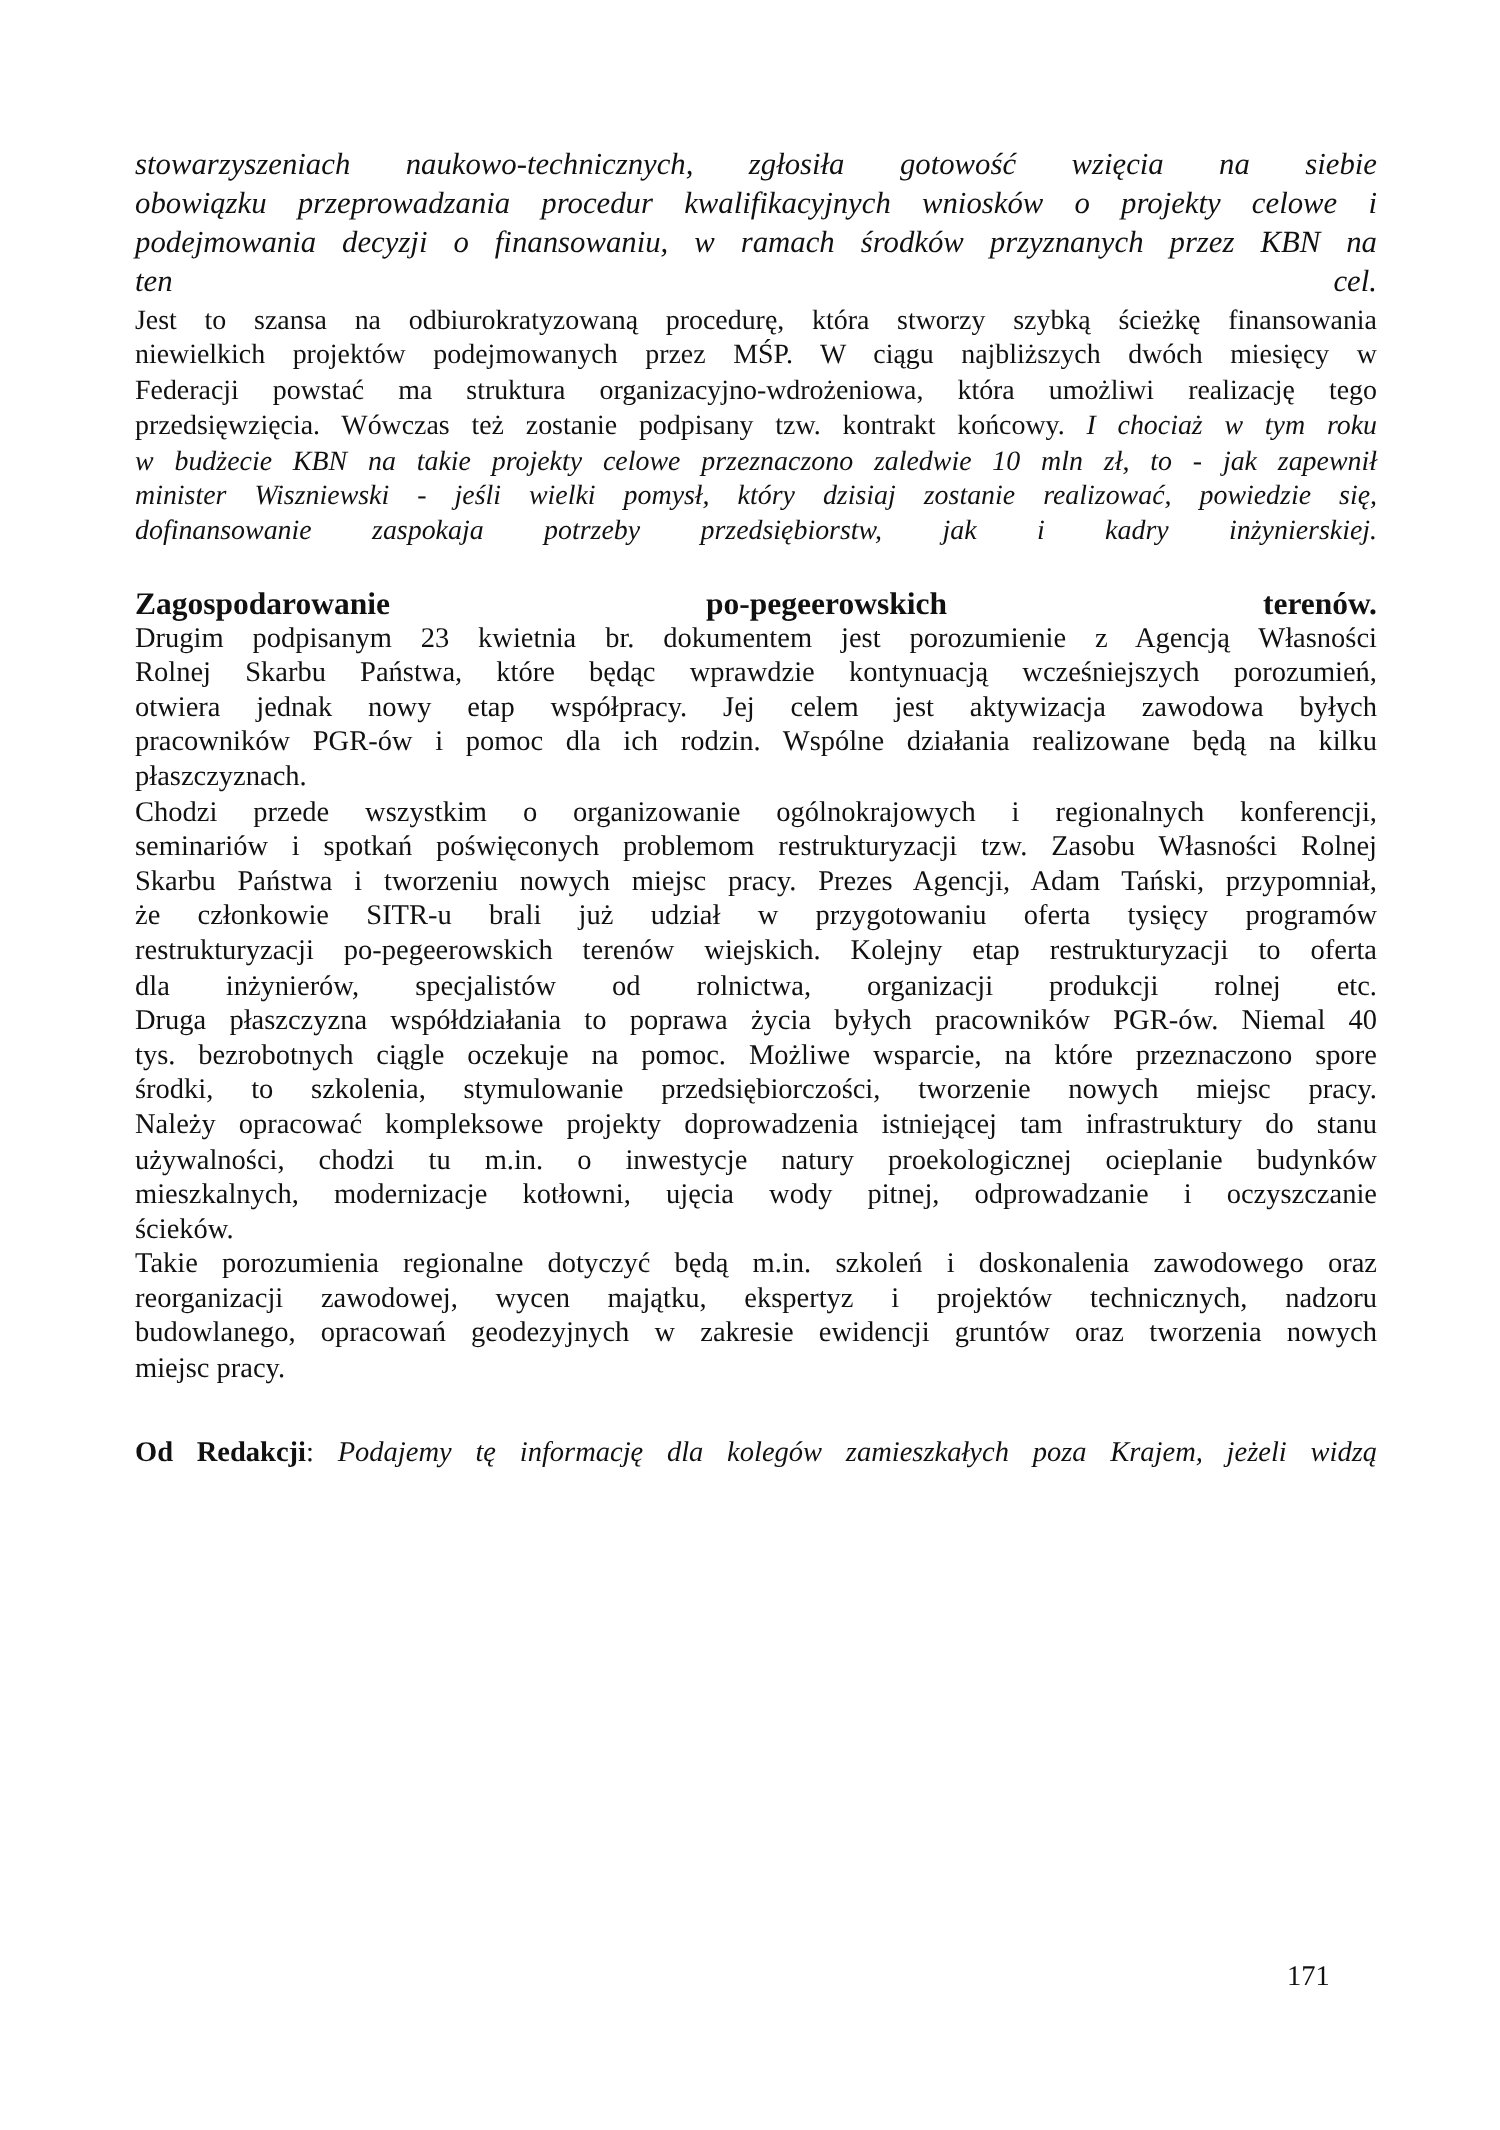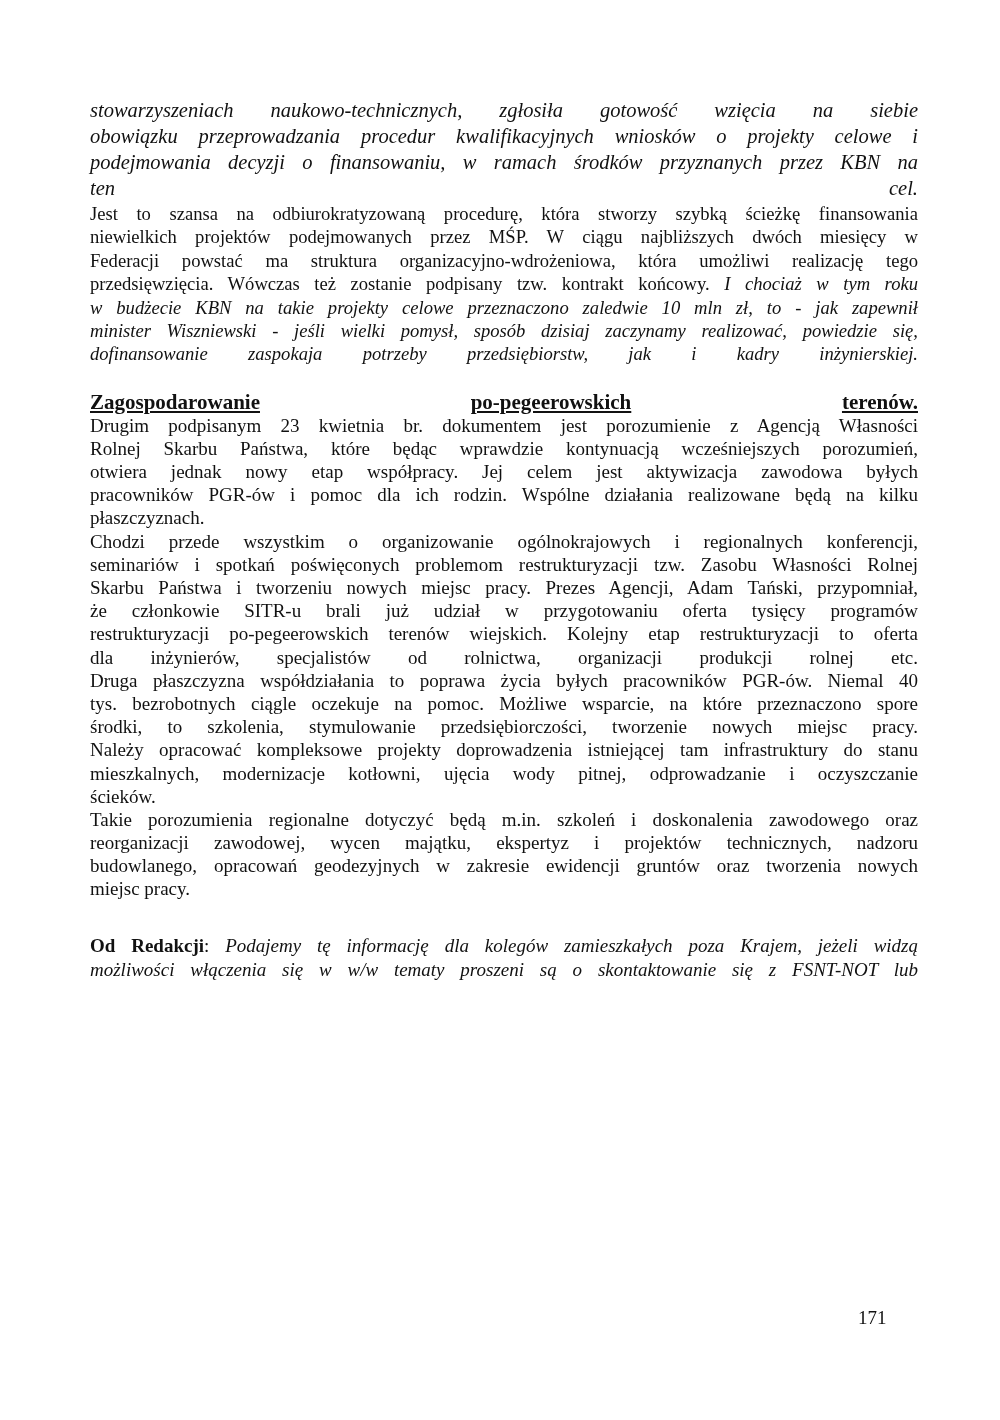--- a/index.html
+++ b/index.html
@@ -7,21 +7,21 @@
            font-family: "Liberation Serif", "DejaVu Serif", serif; color: #111; }
     .page { position: absolute; left: 90px; top: 97px; width: 828px; }
     .line { display: block; font-size: 19px; line-height: 24.6px; white-space: nowrap;
             text-align: justify; text-align-last: justify; height: 24.6px; overflow: visible; }
     .line.last { text-align-last: left; }
     .it { font-style: italic; }
     .intro .line { font-size: 20.5px; line-height: 26px; height: 26px; }
     .sec-a { margin-top: 1px; }
     .sec-a .line { font-size: 18.6px; line-height: 23.4px; height: 23.4px; }
     .heading { margin-top: 24px; font-weight: bold; font-size: 21px; line-height: 24px; height: 24px;
-               display: flex; justify-content: space-between; text-decoration: underline; }
+               display: flex; justify-content: space-between; }
     .sec-b .line { font-size: 19px; line-height: 23.2px; height: 23.2px; }
     .note { margin-top: 33px; }
     .note .line { font-size: 19px; line-height: 24.5px; height: 24.5px; }
     .b { font-weight: bold; font-style: normal; }
     .page-number { position: absolute; left: 858px; top: 1307px; font-size: 19px; }
   </style>
 </head>
 <body>
 
 <div class="page">
@@ -32,21 +32,21 @@
     <span class="line">podejmowania decyzji o finansowaniu, w ramach środków przyznanych przez KBN na</span>
     <span class="line">ten cel.</span>
   </div>
 
   <div class="sec-a">
     <span class="line">Jest to szansa na odbiurokratyzowaną procedurę, która stworzy szybką ścieżkę finansowania</span>
     <span class="line">niewielkich projektów podejmowanych przez MŚP. W ciągu najbliższych dwóch miesięcy w</span>
     <span class="line">Federacji powstać ma struktura organizacyjno-wdrożeniowa, która umożliwi realizację tego</span>
     <span class="line"><span>przedsięwzięcia. Wówczas też zostanie podpisany tzw. kontrakt końcowy.</span> <span class="it">I chociaż w tym roku</span></span>
     <span class="line it">w budżecie KBN na takie projekty celowe przeznaczono zaledwie 10 mln zł, to - jak zapewnił</span>
-    <span class="line it">minister Wiszniewski - jeśli wielki pomysł, sposób dzisiaj zaczynamy realizować, powiedzie się,</span>
+    <span class="line it">minister Wiszniewski - jeśli wielki pomysł, który dzisiaj zostanie realizować, powiedzie się,</span>
     <span class="line it">dofinansowanie zaspokaja potrzeby przedsiębiorstw, jak i kadry inżynierskiej.</span>
   </div>
 
   <div class="heading">
     <span>Zagospodarowanie</span>
     <span>po-pegeerowskich</span>
     <span>terenów.</span>
   </div>
 
   <div class="sec-b">
@@ -58,28 +58,28 @@
     <span class="line">Chodzi przede wszystkim o organizowanie ogólnokrajowych i regionalnych konferencji,</span>
     <span class="line">seminariów i spotkań poświęconych problemom restrukturyzacji tzw. Zasobu Własności Rolnej</span>
     <span class="line">Skarbu Państwa i tworzeniu nowych miejsc pracy. Prezes Agencji, Adam Tański, przypomniał,</span>
     <span class="line">że członkowie SITR-u brali już udział w przygotowaniu oferta tysięcy programów</span>
     <span class="line">restrukturyzacji po-pegeerowskich terenów wiejskich. Kolejny etap restrukturyzacji to oferta</span>
     <span class="line">dla inżynierów, specjalistów od rolnictwa, organizacji produkcji rolnej etc.</span>
     <span class="line">Druga płaszczyzna współdziałania to poprawa życia byłych pracowników PGR-ów. Niemal 40</span>
     <span class="line">tys. bezrobotnych ciągle oczekuje na pomoc. Możliwe wsparcie, na które przeznaczono spore</span>
     <span class="line">środki, to szkolenia, stymulowanie przedsiębiorczości, tworzenie nowych miejsc pracy.</span>
     <span class="line">Należy opracować kompleksowe projekty doprowadzenia istniejącej tam infrastruktury do stanu</span>
+    <span class="line">używalności, chodzi tu m.in. o inwestycje natury proekologicznej   ocieplanie budynków</span>
     <span class="line">mieszkalnych, modernizacje kotłowni, ujęcia wody pitnej, odprowadzanie i oczyszczanie</span>
     <span class="line last">ścieków.</span>
     <span class="line">Takie porozumienia regionalne dotyczyć będą m.in. szkoleń i doskonalenia zawodowego oraz</span>
     <span class="line">reorganizacji zawodowej, wycen majątku, ekspertyz i projektów technicznych, nadzoru</span>
     <span class="line">budowlanego, opracowań geodezyjnych w zakresie ewidencji gruntów oraz tworzenia nowych</span>
     <span class="line last">miejsc pracy.</span>
   </div>
 
   <div class="note">
     <span class="line"><span class="b">Od Redakcji</span><span>: </span><span class="it">Podajemy tę informację dla kolegów zamieszkałych poza Krajem, jeżeli widzą</span></span>
-    <span class="line it">możliwości włączenia się w w/w tematy proszeni są o skontaktowanie się z FSNT-NOT lub</span>
   </div>
 
 </div>
 
 <div class="page-number">171</div>
 
 </body></html>

